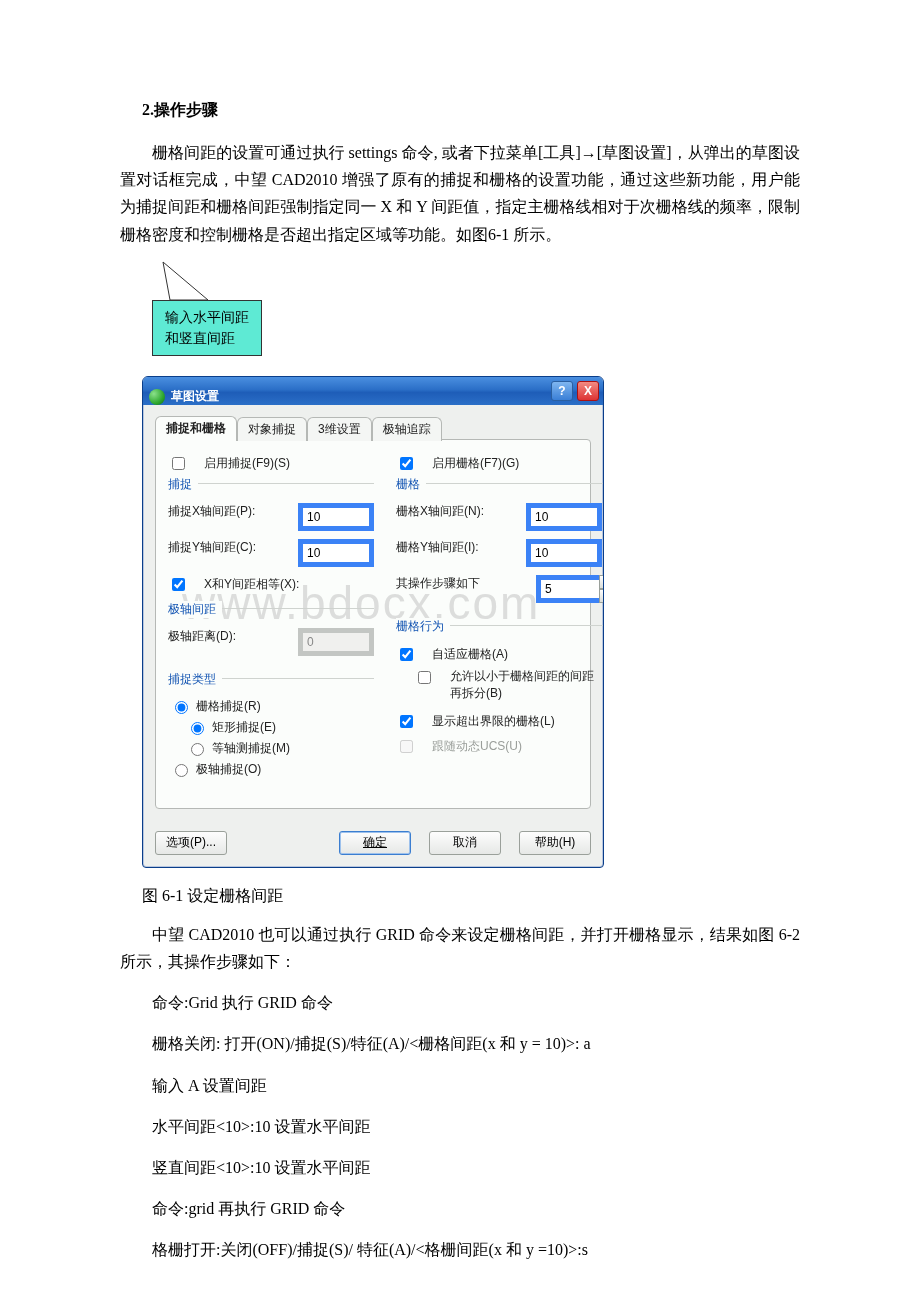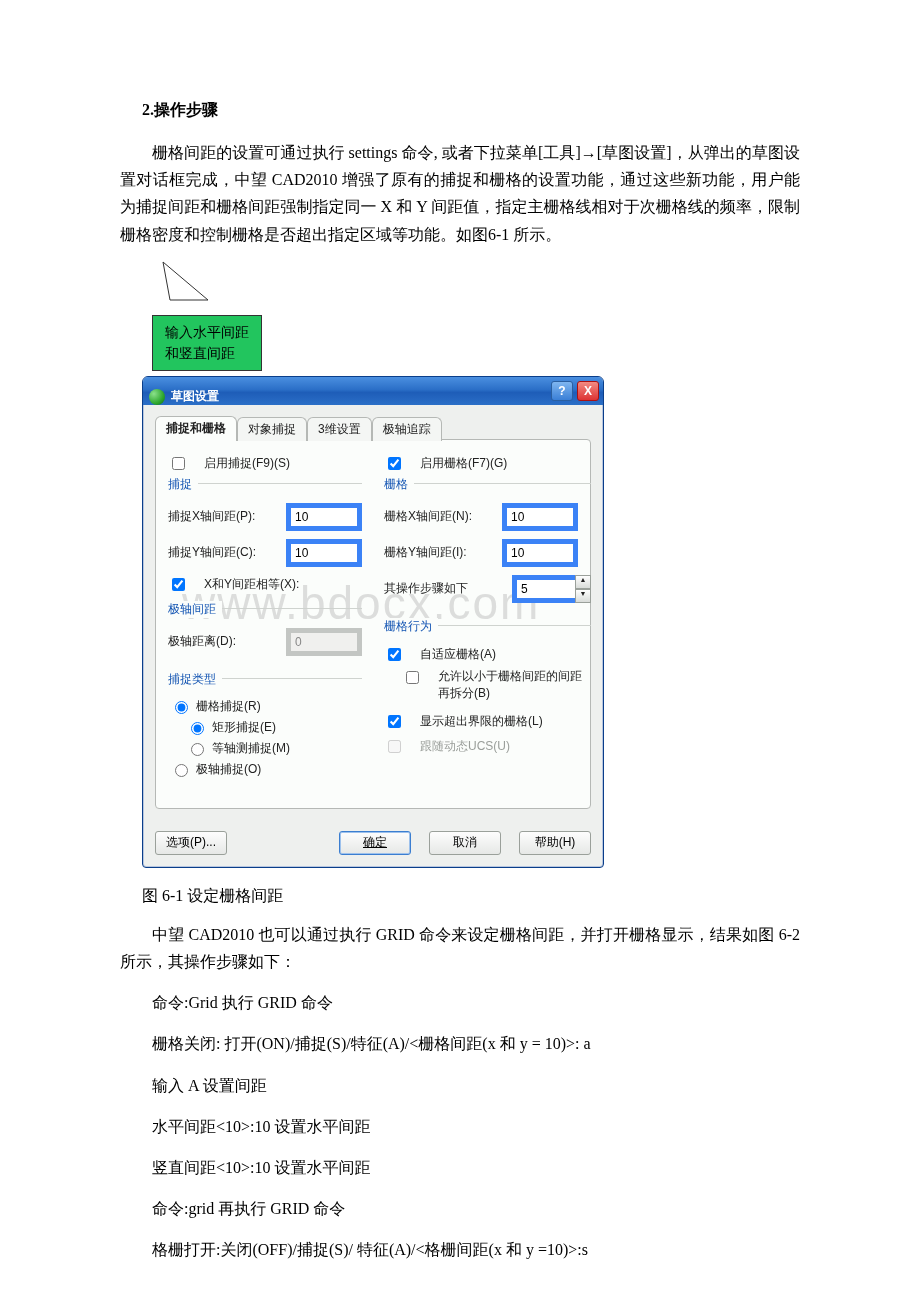--- a/index.html
+++ b/index.html
@@ -43,22 +43,21 @@
     top: -2px;
   }
   .callout-box {
     position: absolute;
     left: 10px;
     top: 38px;
     border: 1px solid #333;
     padding: 6px 12px 6px 12px;
     font-size: 14px;
     line-height: 1.5;
-    background: #22c55e;
-    margin-top: 15px;
+    background: #5eead4;
   }
 
   
   .dialog-wrap {
     margin-left: 22px;
     width: 462px;
   }
   .dialog {
     border: 1px solid #0a3e8a;
     border-radius: 6px 6px 4px 4px;
@@ -142,21 +141,21 @@
     position: relative;
   }
   .group-title {
     color: #1556b3; font-size: 12px;
     background: #fbfdfb;
     position: relative; top: -16px; padding-right: 6px;
     display: inline-block;
   }
   .group-body { margin-top: -10px; }
 
-  .row { display:flex; align-items:center; gap:8px; margin: 4px 0 8px 0; font-size:12px; }
+  .row { display:flex; gap:20px; margin: 4px 0 8px 0; font-size:12px; }
   .row label { flex: 0 0 auto; width: 110px; text-align:left; }
   .row .label-wide { width: 120px; }
   input.txt {
     width: 58px; height: 18px;
     background:#fff; border:5px solid #3b82f6;
     font-size:12px; padding:0 4px;
   }
   input.txt[disabled]{ background:#f0f0ee; color:#888; border-color:#c3c6c3; }
   .spinner {
     display:flex; align-items:stretch;

